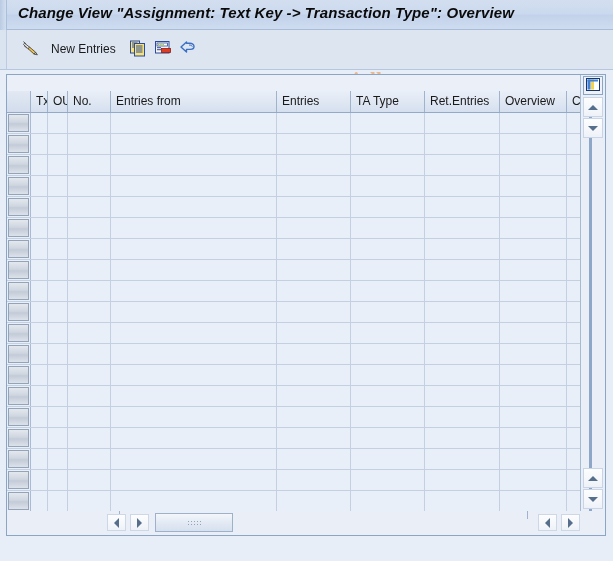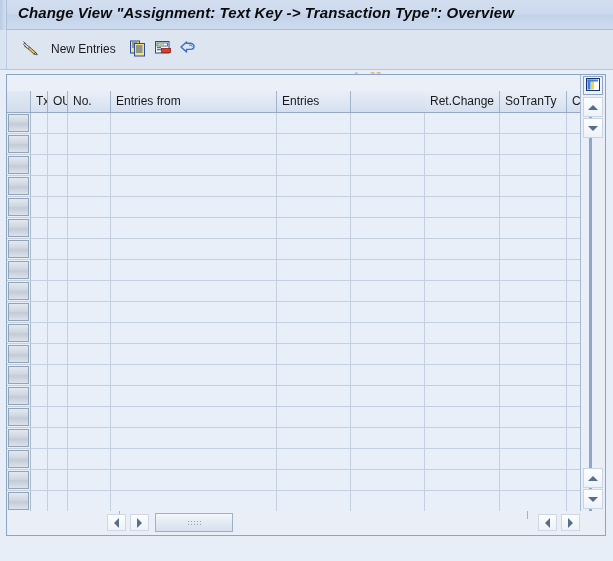--- a/index.html
+++ b/index.html
@@ -389,22 +389,23 @@
 
     <div class="grid-scroll-area">
 
       <div class="hdr-row" id="hdr-row">
         <div class="hdr-corner"></div>
       <div class="hdr-cell" style="left: 24px; width: 17px;">Tx</div>
           <div class="hdr-cell" style="left: 41px; width: 20px;">OU</div>
           <div class="hdr-cell" style="left: 61px; width: 43px;">No.</div>
           <div class="hdr-cell" style="left: 104px; width: 166px;">Entries from</div>
           <div class="hdr-cell" style="left: 270px; width: 74px;">Entries</div>
-          <div class="hdr-cell" style="left: 418px; width: 75px;">Ret.Change</div>
-          <div class="hdr-cell" style="left: 493px; width: 67px;">SoTranTy</div>
+          <div class="hdr-cell" style="left: 344px; width: 74px;">TA Type</div>
+          <div class="hdr-cell" style="left: 418px; width: 75px;">Ret.Entries</div>
+          <div class="hdr-cell" style="left: 493px; width: 67px;">Overview</div>
           <div class="hdr-cell" style="left: 560px; width: 15px;">Ch</div>
         </div>
 
       <div class="body-area" id="body-area">
         <div class="vline-left"></div>
       <div class="row">
             <div class="rowsel"></div>
             <div class="cell" style="left: 24px; width: 17px;"></div>
             <div class="cell" style="left: 41px; width: 20px;"></div>
             <div class="cell" style="left: 61px; width: 43px;"></div>

